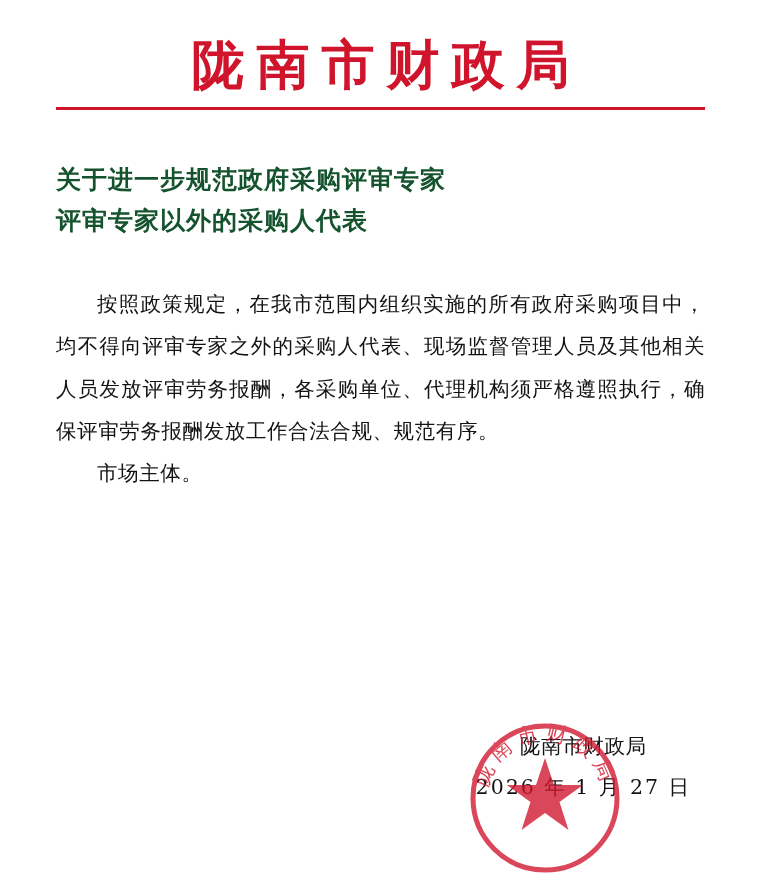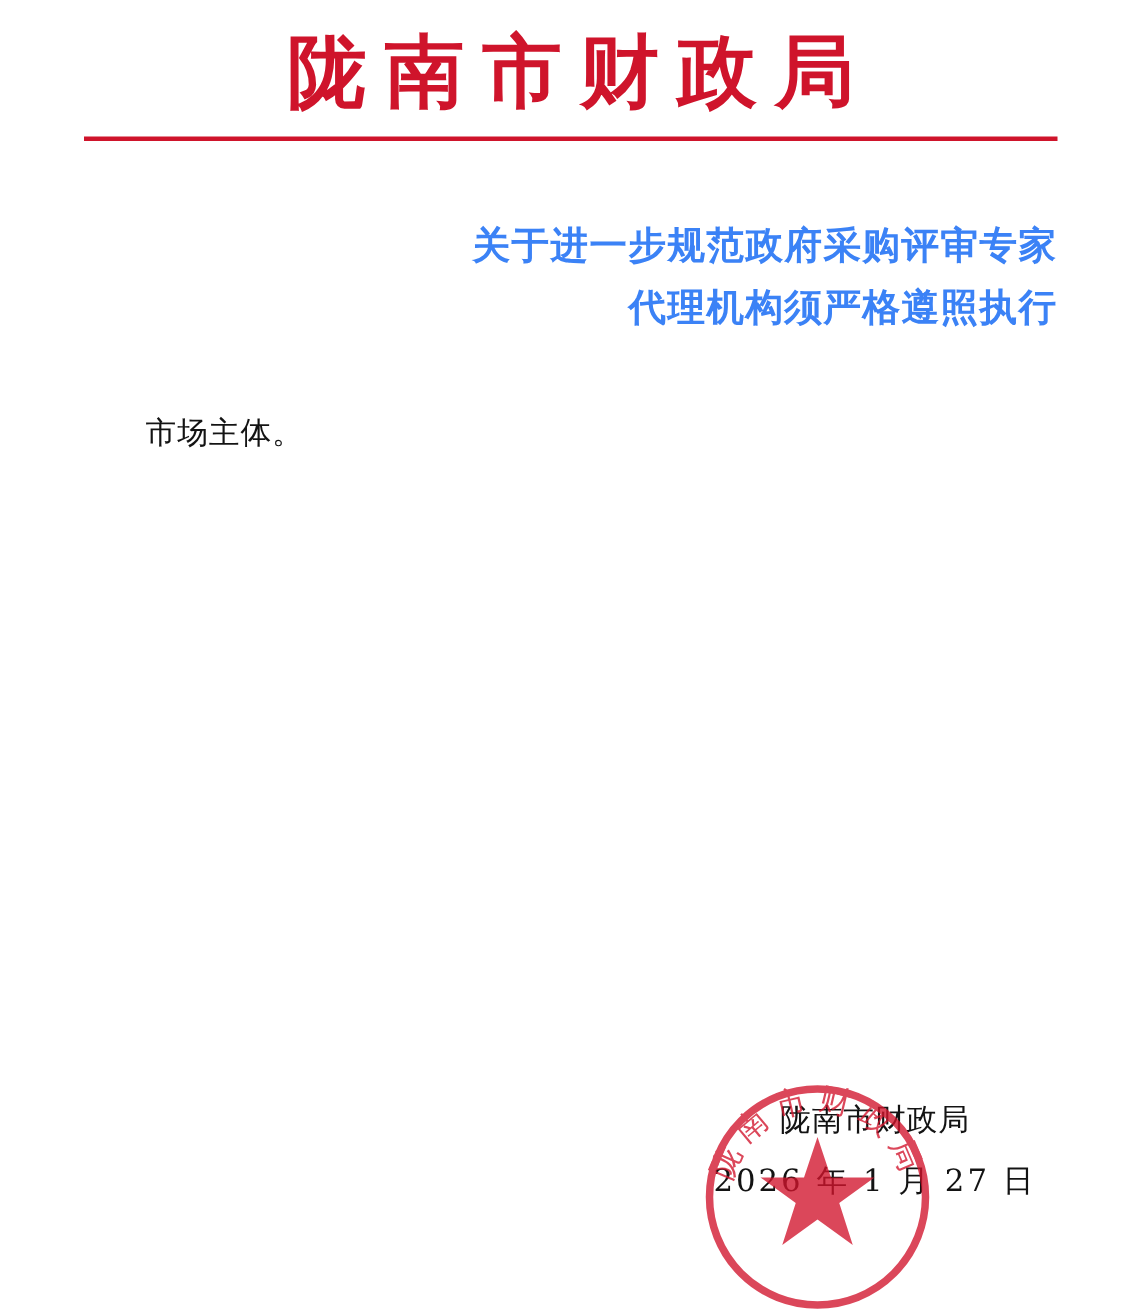--- a/index.html
+++ b/index.html
@@ -13,21 +13,21 @@
     font-family: "DejaVu Serif", "Liberation Serif", serif;
     color: #121212;
     overflow: hidden;
     position: relative;
   }
   .page {
     position: relative;
     width: 761px;
     height: 874px;
     box-sizing: border-box;
-    padding: 0 56px;
+    padding: 16px 56px;
   }
 
   
   .masthead {
     text-align: center;
     padding-top: 18px;
   }
   .masthead-title {
     font-family: "DejaVu Serif", "Liberation Serif", serif;
     font-size: 53px;
@@ -40,27 +40,27 @@
   }
   .masthead-rule {
     margin: 12px auto 0 auto;
     width: 100%;
     height: 3px;
     background: #cf142b;
   }
 
   
   .doc-title {
-    text-align: right;
+    text-align: left;
     margin-top: 50px;
     font-size: 25px;
     font-weight: bold;
     line-height: 1.62;
     letter-spacing: 1px;
-    color: #3b82f6;
+    color: #14532d;
   }
   .doc-title-line { display: block; white-space: nowrap; }
 
   
   .body-block {
     margin-top: 42px;
     font-size: 20.5px;
     line-height: 2.05;
     letter-spacing: 0.6px;
     text-align: justify;
@@ -103,24 +103,25 @@
 
 <div class="page">
 
   <div class="masthead">
     <div class="masthead-title">陇南市财政局</div>
     <div class="masthead-rule"></div>
   </div>
 
   <div class="doc-title">
     <span class="doc-title-line">关于进一步规范政府采购评审专家</span>
-    <span class="doc-title-line">代理机构须严格遵照执行</span>
+    <span class="doc-title-line">评审专家以外的采购人代表</span>
   </div>
 
   <div class="body-block">
+    <p class="para indent">按照政策规定，在我市范围内组织实施的所有政府采购项目中，均不得向评审专家之外的采购人代表、现场监督管理人员及其他相关人员发放评审劳务报酬，各采购单位、代理机构须严格遵照执行，确保评审劳务报酬发放工作合法合规、规范有序。</p>
     <p class="para indent">市场主体。</p>
   </div>
 
   <div class="sign-block">
     <span class="sign-line">陇南市财政局</span>
     <span class="sign-line sign-date">2026 年 1 月 27 日</span>
   </div>
 
   <div class="seal">
     <svg width="160" height="160" viewBox="0 0 160 160" aria-hidden="true">

